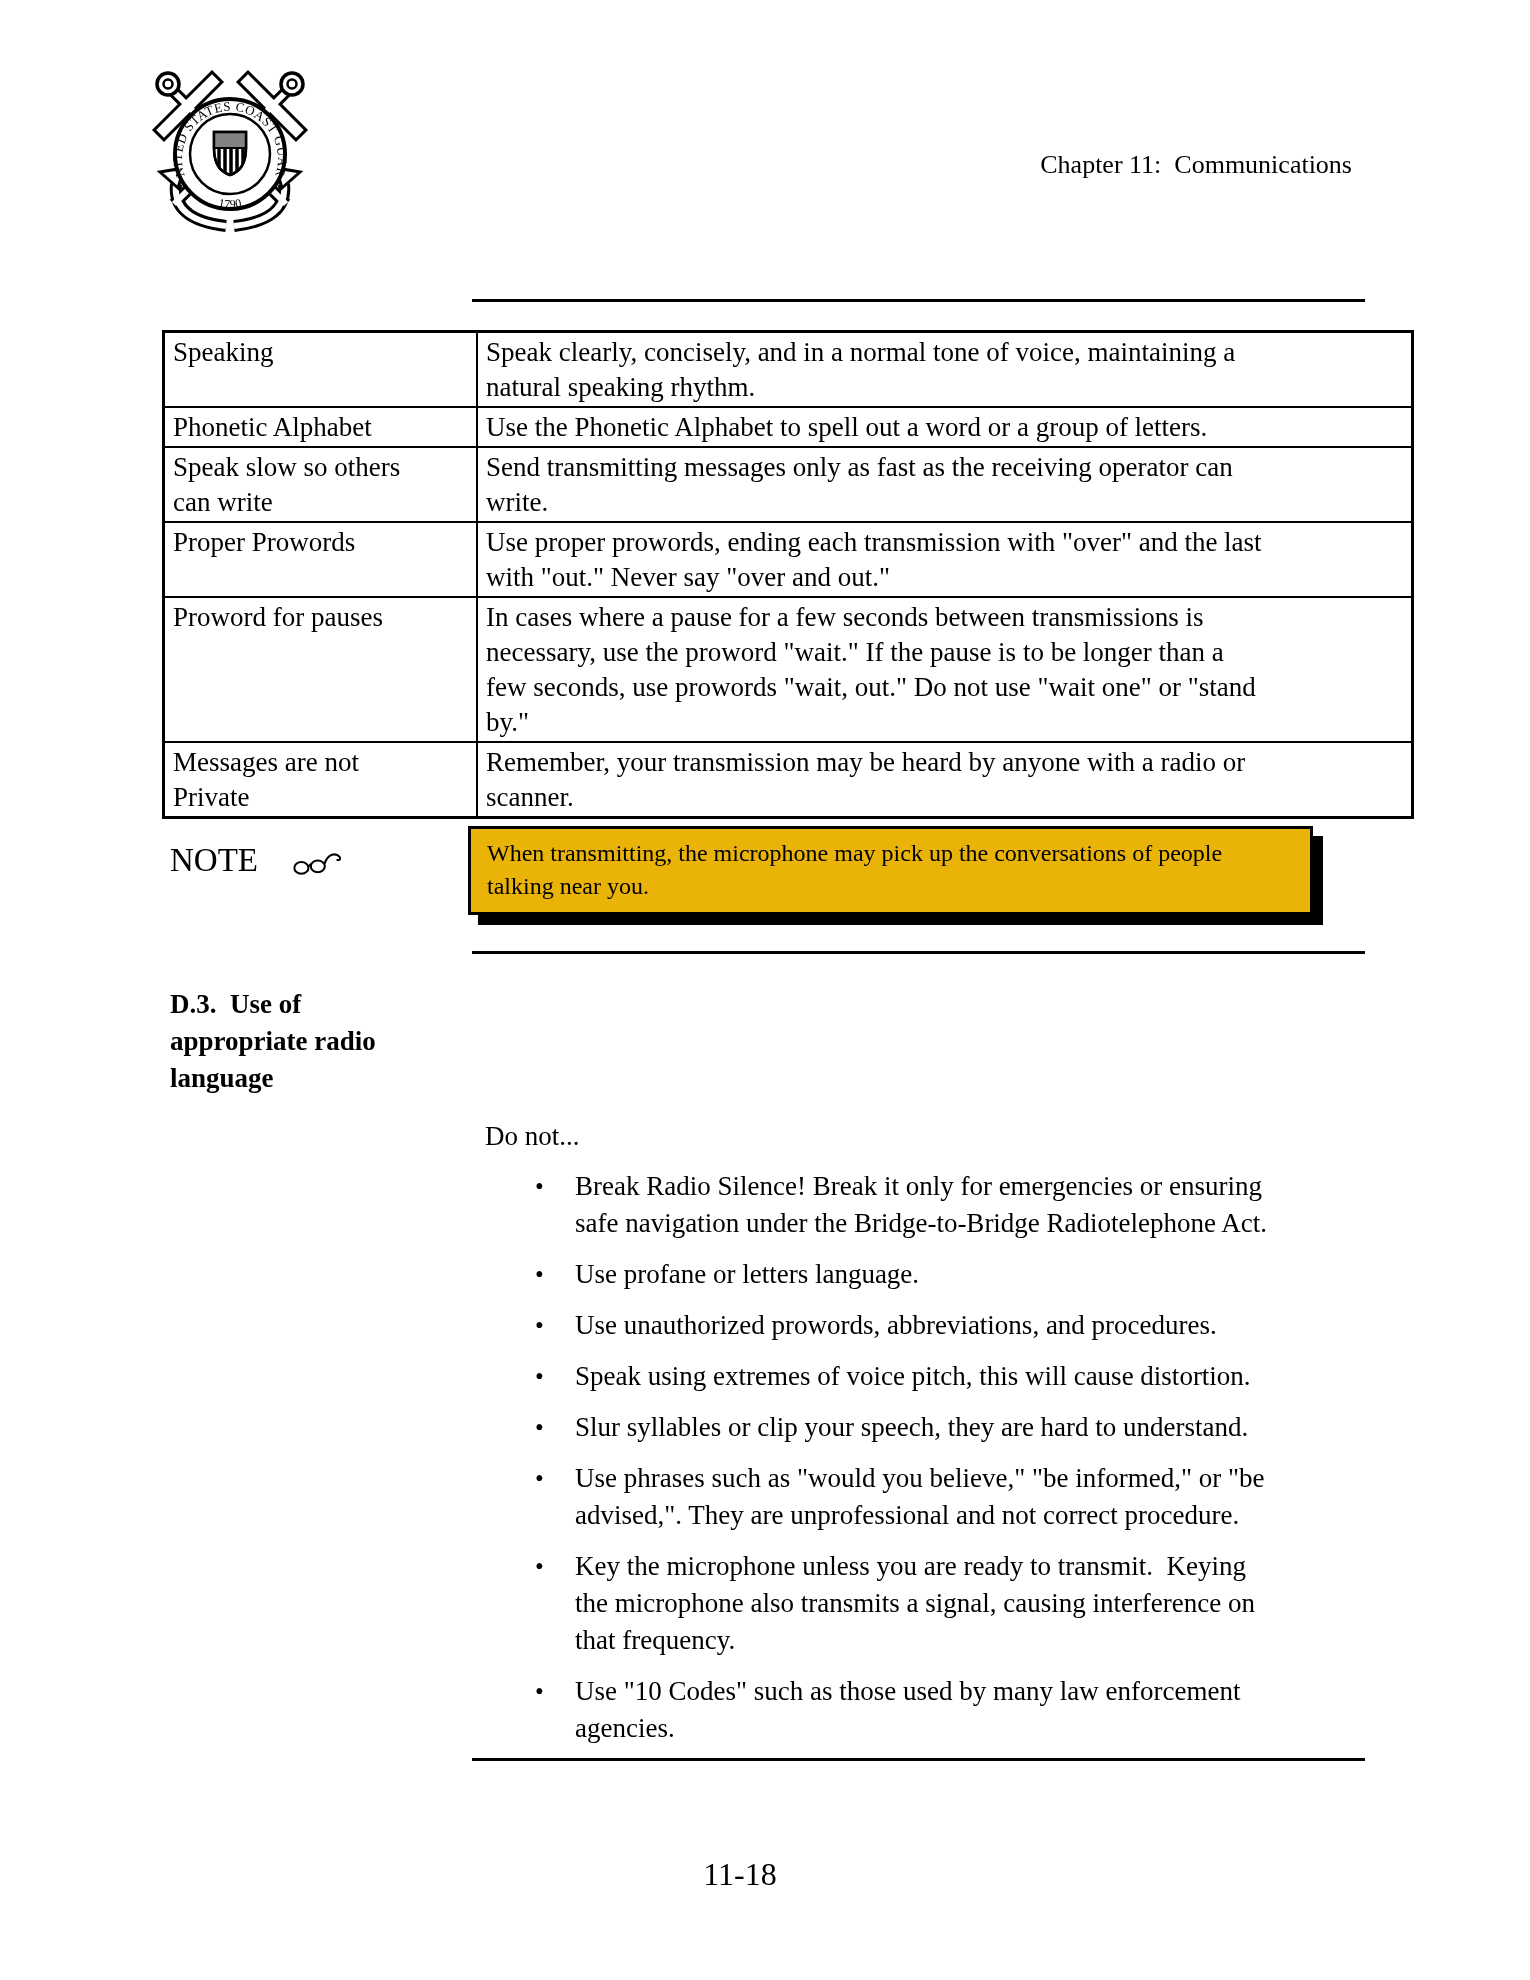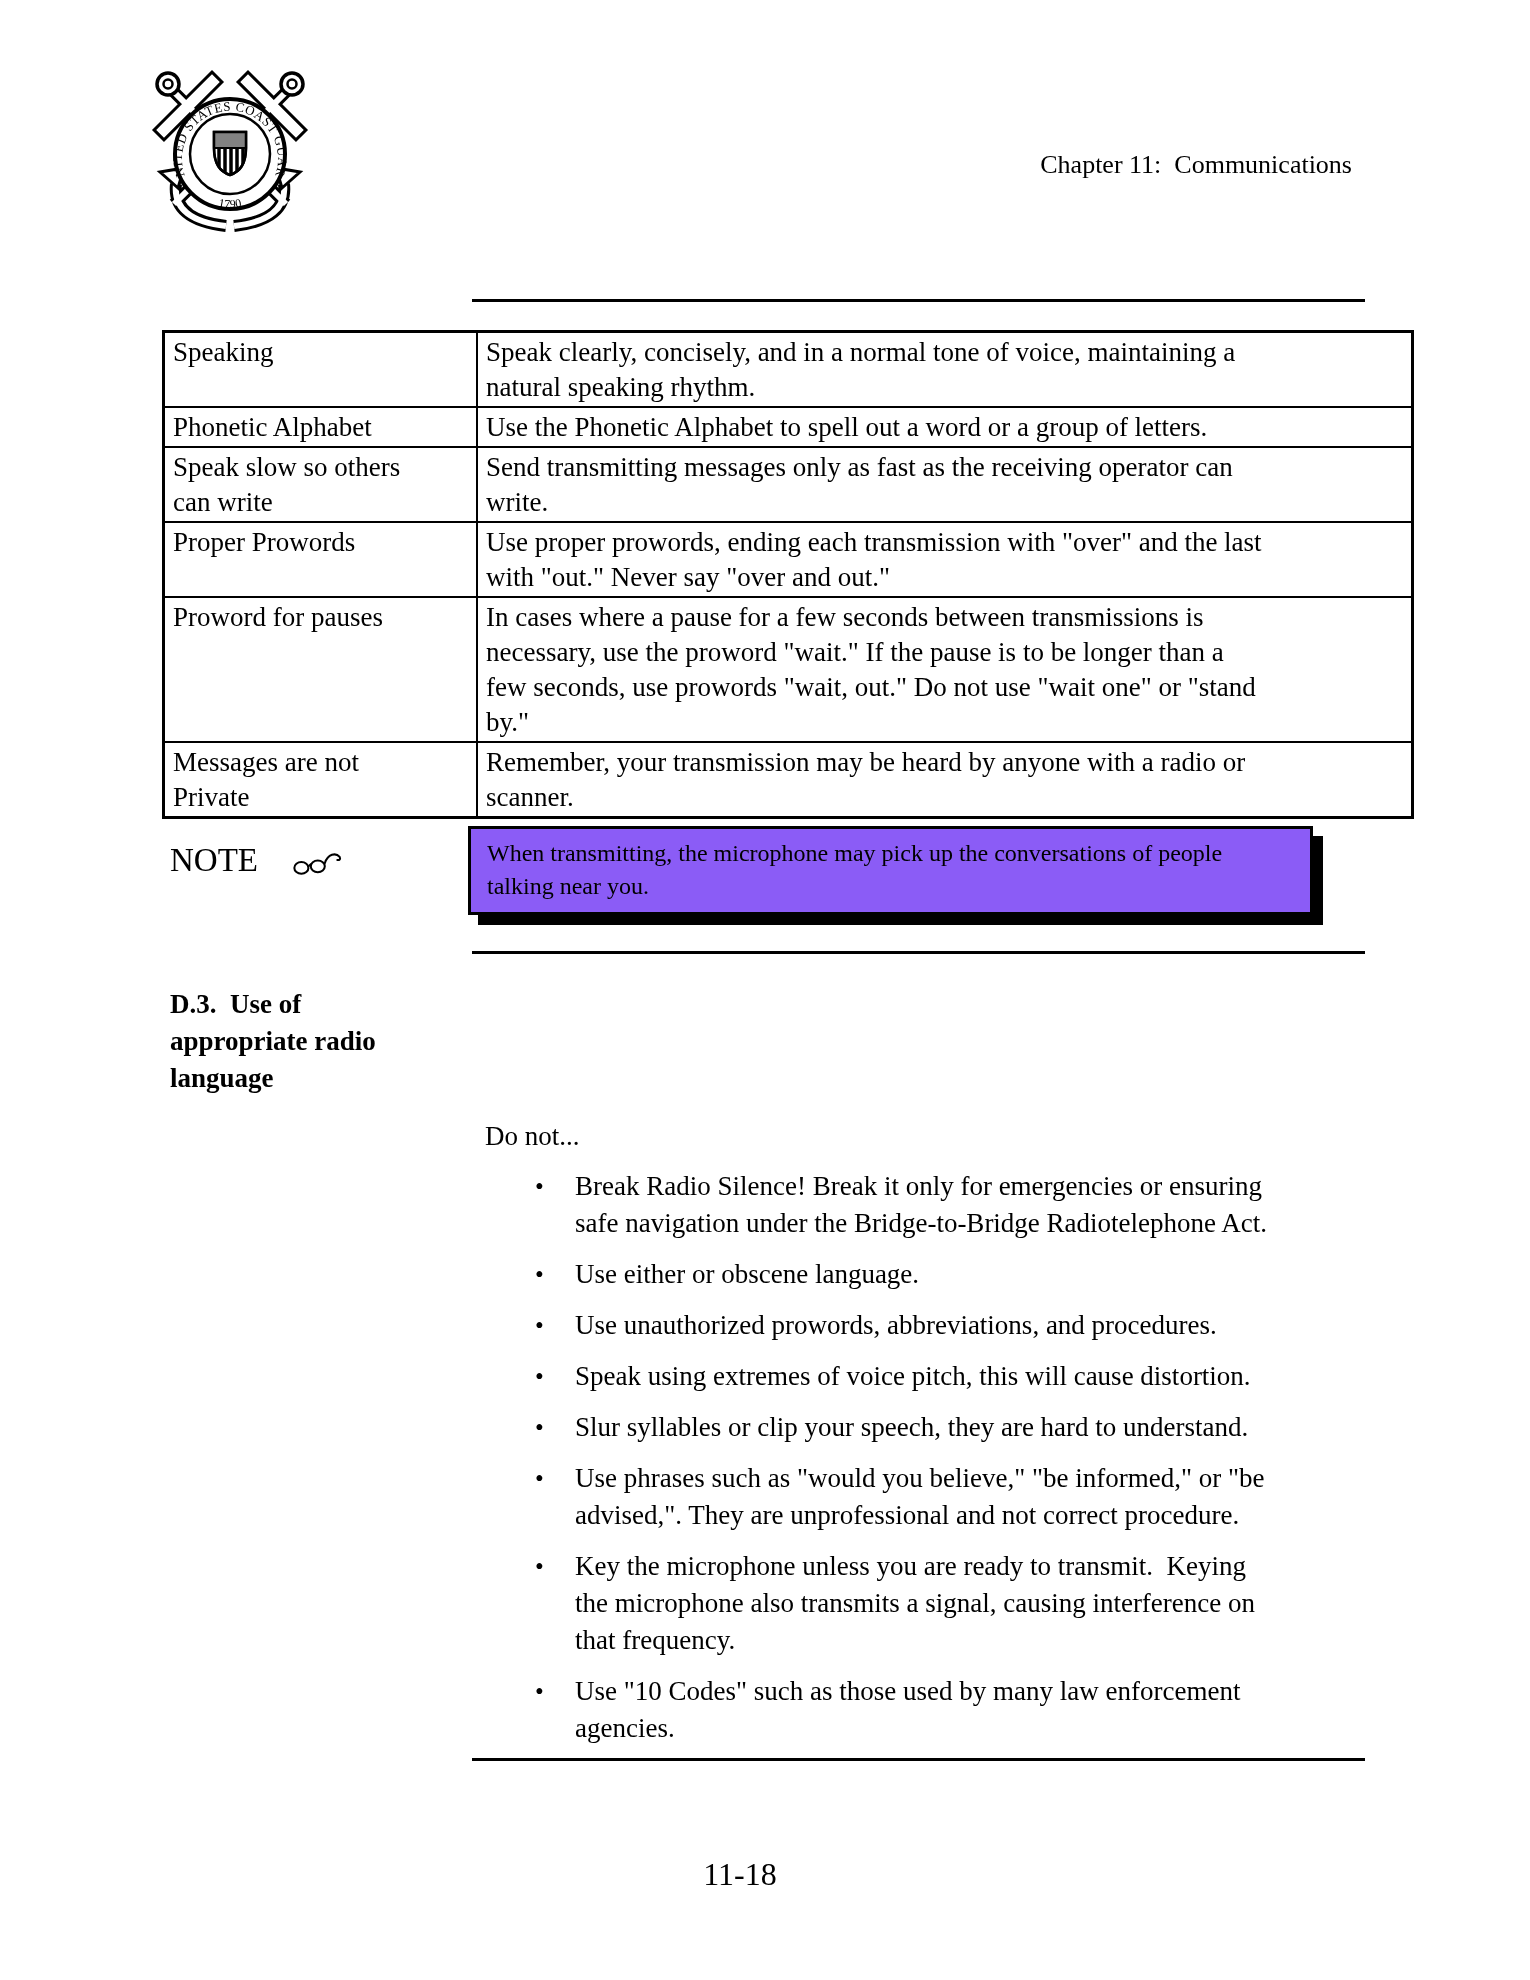--- a/index.html
+++ b/index.html
@@ -25,21 +25,21 @@
     padding:2px 10px 1px 8px;
   }
   td.term{width:293px;}
   .note-label{
     position:absolute;left:170px;top:840px;display:flex;align-items:flex-end;gap:34px;
     font-size:33px;line-height:40px;
   }
   .glasses{width:50px;height:32px;margin-top:6px;}
   .note-box{
     position:absolute;left:468px;top:826px;width:845px;height:89px;box-sizing:border-box;
-    border:3px solid #000;background:#8b5cf6;box-shadow:10px 10px 0 0 #000;
+    border:3px solid #000;background:#eab308;box-shadow:10px 10px 0 0 #000;
     padding:8px 16px;
   }
   .note-box p{margin:0;font-size:24px;line-height:33px;white-space:pre-wrap;}
   .section-heading{
     position:absolute;left:170px;top:986px;width:300px;
     font-size:27px;line-height:37px;font-weight:bold;white-space:pre-wrap;
   }
   .intro,.lead-in{
     position:absolute;left:485px;width:895px;
     font-size:27px;line-height:37px;white-space:pre-wrap;
@@ -187,21 +187,21 @@
   <div class="lead-in">Do not...</div>
 
   <ul class="donot">
     <li>
       <span class="marker">•</span>
       <span class="li-text">Break Radio Silence! Break it only for emergencies or ensuring
 safe navigation under the Bridge-to-Bridge Radiotelephone Act.</span>
     </li>
     <li>
       <span class="marker">•</span>
-      <span class="li-text">Use either or obscene language.</span>
+      <span class="li-text">Use profane or letters language.</span>
     </li>
     <li>
       <span class="marker">•</span>
       <span class="li-text">Use unauthorized prowords, abbreviations, and procedures.</span>
     </li>
     <li>
       <span class="marker">•</span>
       <span class="li-text">Speak using extremes of voice pitch, this will cause distortion.</span>
     </li>
     <li>

